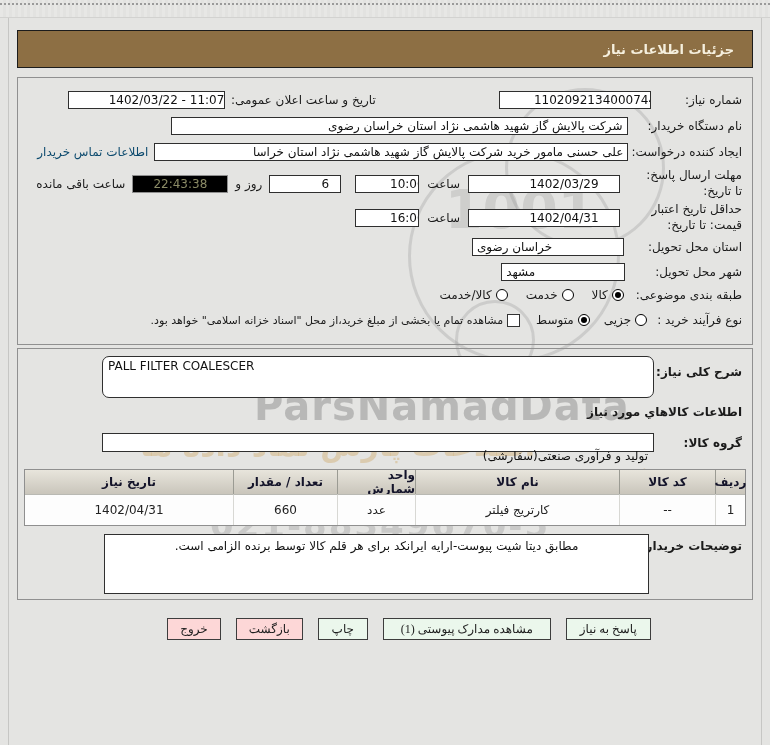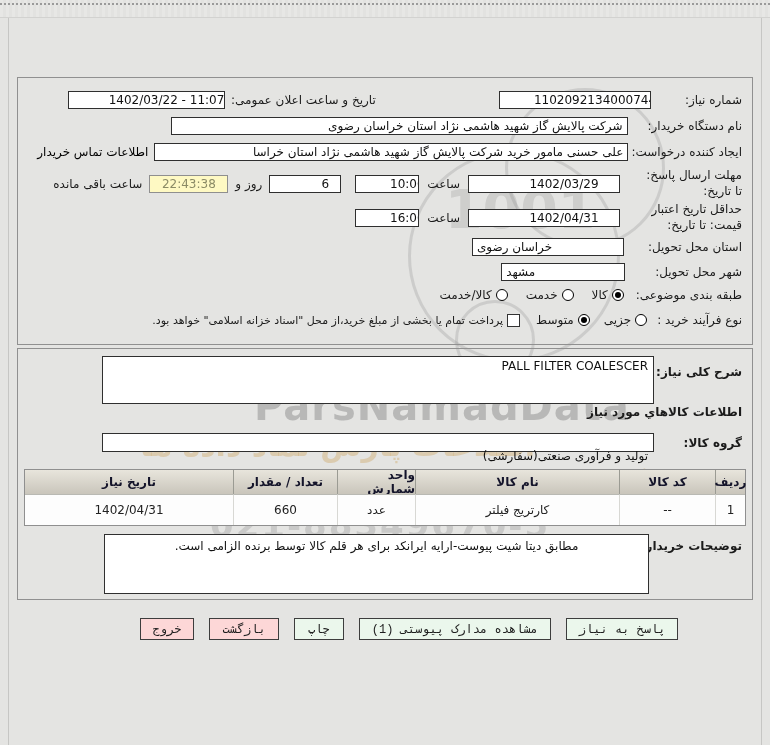--- a/index.html
+++ b/index.html
@@ -24,23 +24,23 @@
   .row { position:absolute; right:0; left:0; display:flex; align-items:center; padding-right:10px; font-size:12px; color:#1b1b1b; z-index:2; }
   .lbl { white-space:nowrap; }
   .lbl2 { width:96px; text-align:right; line-height:1.3; white-space:normal; }
   .boldlbl { font-weight:bold; }
   .spacer { flex:1; }
 
   .inp { background:#fff; border:1px solid #2f2f2f; height:18px; display:flex; align-items:center;
     padding:0 4px; font-size:12px; color:#111; overflow:hidden; white-space:nowrap; }
   .center { justify-content:center;padding-left:44px; }
   .ltr { direction:ltr; }
-  .countdown { background:#fef9c3; border:1px solid #8f8f8f; color:#8b8b66; width:79px; height:18px;
+  .countdown { background:#000000; border:1px solid #8f8f8f; color:#8b8b66; width:96px; height:18px;
     display:flex; align-items:center; justify-content:center; font-size:12px; direction:ltr; }
-  .link { color:#000000; cursor:pointer; white-space:nowrap; }
+  .link { color:#0c4a6e; cursor:pointer; white-space:nowrap; }
 
   .radio { width:12px; height:12px; border:1px solid #000; border-radius:50%; background:#fff; display:inline-block; flex:0 0 auto; }
   .radio.checked { position:relative; }
   .radio.checked::after { content:""; position:absolute; left:2px; top:2px; width:6px; height:6px; border-radius:50%; background:#000; }
   .radio.checked { position:relative; }
   .chk { width:13px; height:13px; border:1px solid #333; background:#fff; display:inline-block; flex:0 0 auto; }
   .optlbl { margin-right:4px; white-space:nowrap; }
 
   .tarea { position:absolute; background:#fff; border:1px solid #2f2f2f; font-size:12px; color:#111; padding:2px 5px; z-index:2; }
 
@@ -51,21 +51,21 @@
     height:24px; display:flex; align-items:center; justify-content:center; border-left:1px solid #9b9b93; }
   .th:last-child { border-left:none; }
   .td { background:#fdfdfd; font-size:12px; color:#222; height:31px; display:flex; align-items:center; justify-content:center;
     border-left:1px solid #d8d8d4; border-top:1px solid #b9b9b3; }
   .td:last-child { border-left:none; }
 
   
   .btnrow { position:absolute; top:618px; left:0; right:0; display:flex; justify-content:center; gap:15px;
     padding-left:48px; z-index:3; }
   .btn { height:22px; border:1px solid #3d3d3d; font-size:12px; color:#1d1d1d; display:flex; align-items:center;
-    justify-content:center; padding:0 12px; cursor:pointer; white-space:nowrap; font-family:Liberation Mono, monospace; }
+    justify-content:center; padding:0 12px; cursor:pointer; white-space:nowrap; font-family:Liberation Serif, serif; }
   .btn.green { background:#ebf7ec; }
   .btn.pink { background:#fdd7d7; }
   .btn.wide { min-width:168px; }
   .btn.med { min-width:85px; }
   .btn.sm { min-width:50px; }
 
   
   .wm { position:absolute; pointer-events:none; z-index:1; }
   .wm-circle { border:3px solid rgba(150,150,150,.30); border-radius:50%; }
   .wm-brand { font-size:40px; font-weight:bold; color:rgba(130,130,130,.45); letter-spacing:1px; direction:ltr; font-family:"DejaVu Sans", sans-serif; }
@@ -84,20 +84,21 @@
 
   <div class="wm wm-circle" style="left:408px; top:150px; width:212px; height:212px;"></div>
   <div class="wm wm-circle" style="left:505px; top:88px; width:160px; height:160px;"></div>
   <div class="wm wm-circle" style="left:455px; top:300px; width:80px; height:80px;"></div>
   <div class="wm wm-digits" style="left:445px; top:178px;">1001</div>
   <div class="wm wm-brand" style="left:222px; top:383px;margin-left:32px;">ParsNamadData</div>
   <div class="wm wm-tan" style="left:140px; top:428px; font-size:30px;">اطلاعات پارس نماد داده ها</div>
   <div class="wm wm-tan" style="left:210px; top:468px; font-size:26px;">پایگاه اطلاع رسانی مناقصه و مزایده</div>
   <div class="wm wm-phone" style="left:210px; top:505px;">021-88349670-5</div>
 
+  <div class="titlebar">جزئیات اطلاعات نیاز</div>
 
   <div class="panel panel1">
 
     <div class="row" style="top:13px;">
       <span class="lbl">شماره نیاز:</span>
       <div class="inp center ltr" style="width:152px; margin-right:34px;">1102092134000744</div>
       <span class="spacer"></span>
       <span class="lbl">تاریخ و ساعت اعلان عمومی:</span>
       <div class="inp center ltr" style="width:157px; margin-right:6px; margin-left:50px;">1402/03/22 - 11:07</div>
     </div>
@@ -151,30 +152,30 @@
       <span class="optlbl">کالا/خدمت</span>
     </div>
 
     <div class="row" style="top:235px; font-size:11px;">
       <span class="lbl" style="font-size:12px;">نوع فرآیند خرید :</span>
       <span class="radio" style="margin-right:10px;"></span>
       <span class="optlbl" style="font-size:12px;">جزیی</span>
       <span class="radio checked" style="margin-right:14px;"></span>
       <span class="optlbl" style="font-size:12px;">متوسط</span>
       <span class="chk" style="margin-right:16px;"></span>
-      <span class="optlbl" style="white-space:nowrap;">پرداخت تمام یا بخشی از مبلغ خرید،از محل "اسناد خزانه اسلامی" خواهد بود.</span>
+      <span class="optlbl" style="white-space:nowrap;">مشاهده تمام یا بخشی از مبلغ خرید،از محل "اسناد خزانه اسلامی" خواهد بود.</span>
     </div>
   </div>
 
   <div class="panel panel2">
 
     <div class="row" style="top:16px;">
       <span class="lbl boldlbl">شرح کلی نیاز:</span>
     </div>
-    <div class="tarea" style="top:7px; right:98px; width:552px; height:48px; display:flex; justify-content:flex-start;">
+    <div class="tarea" style="top:7px; right:98px; width:552px; height:42px; display:flex; justify-content:flex-end;border-radius:7px;">
       <span class="ltr">PALL FILTER COALESCER</span>
     </div>
 
     <div class="row" style="top:56px;">
       <span class="lbl boldlbl">اطلاعات كالاهاي مورد نياز</span>
     </div>
 
     <div class="row" style="top:87px;">
       <span class="lbl boldlbl">گروه کالا:</span>
     </div>

